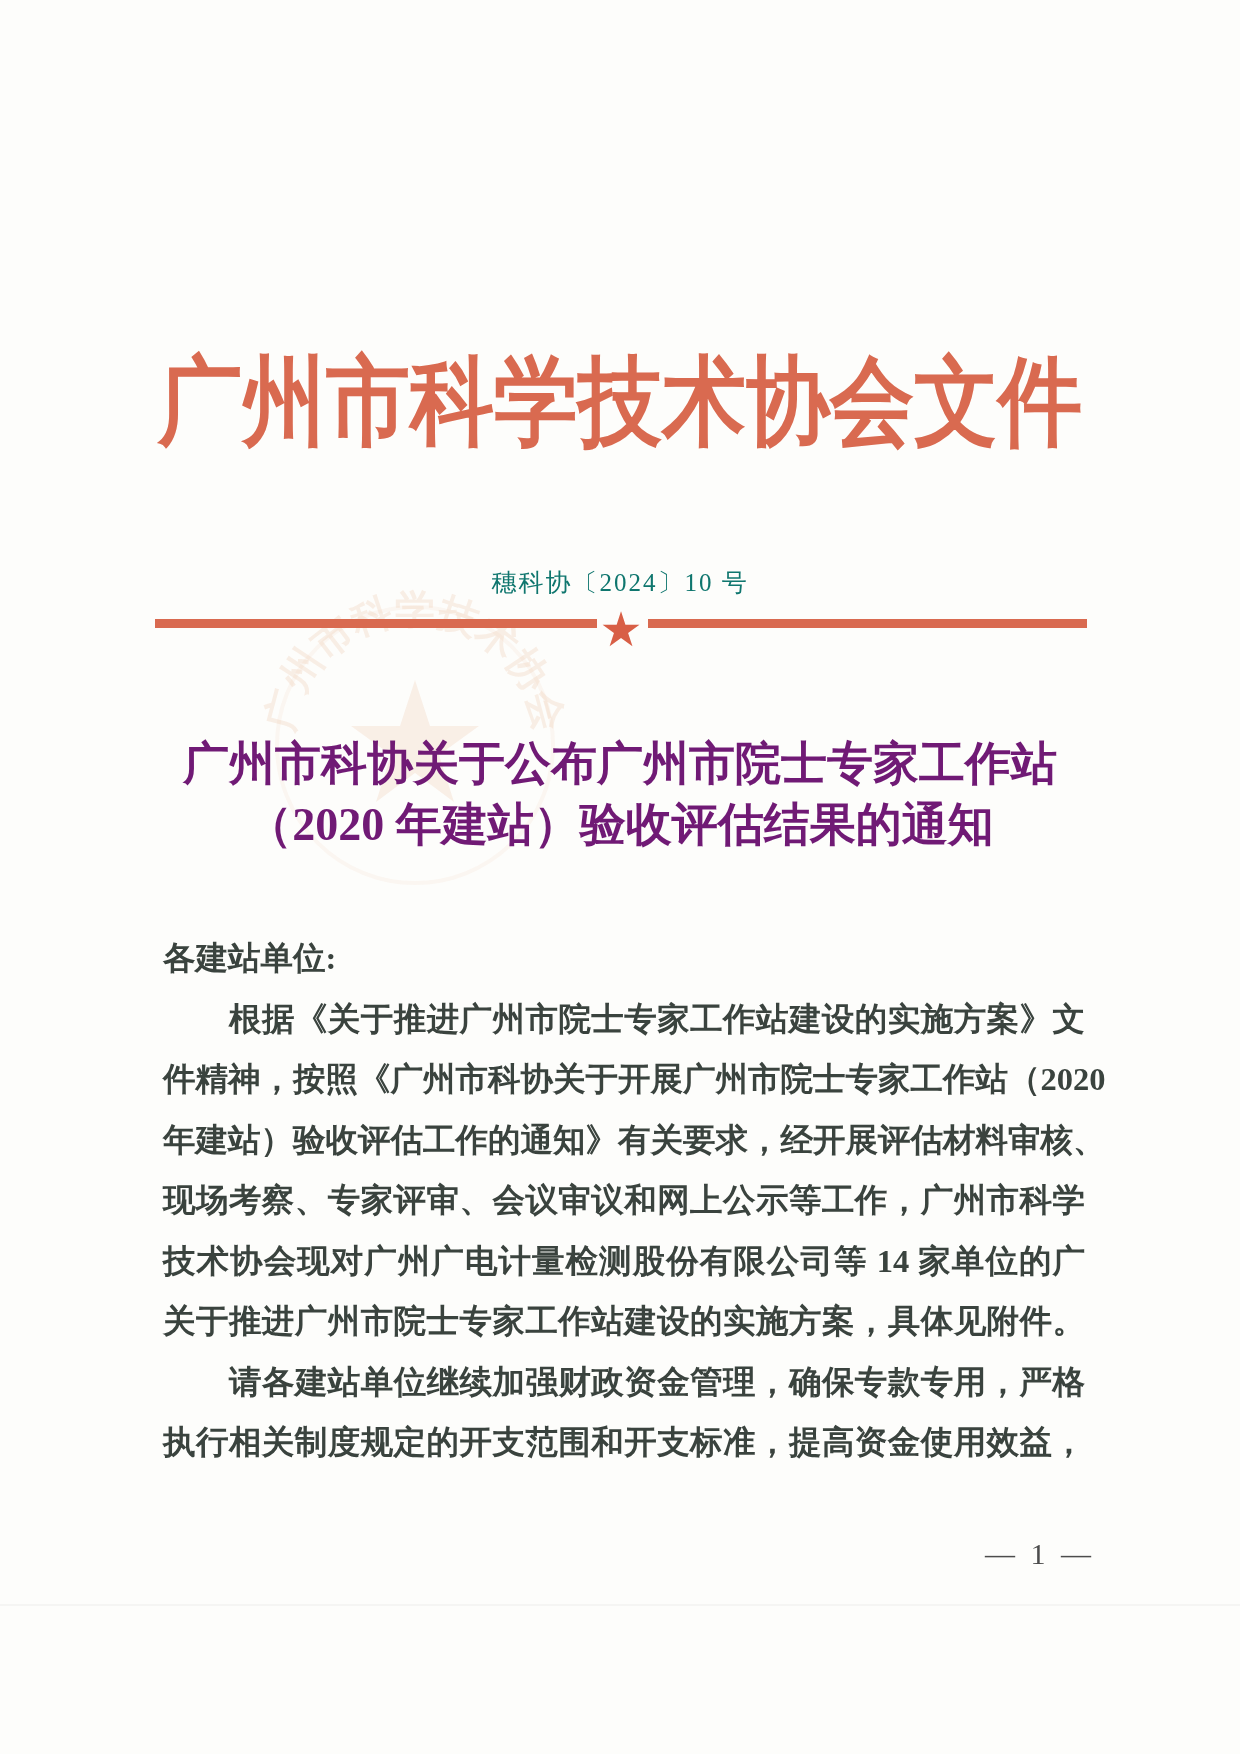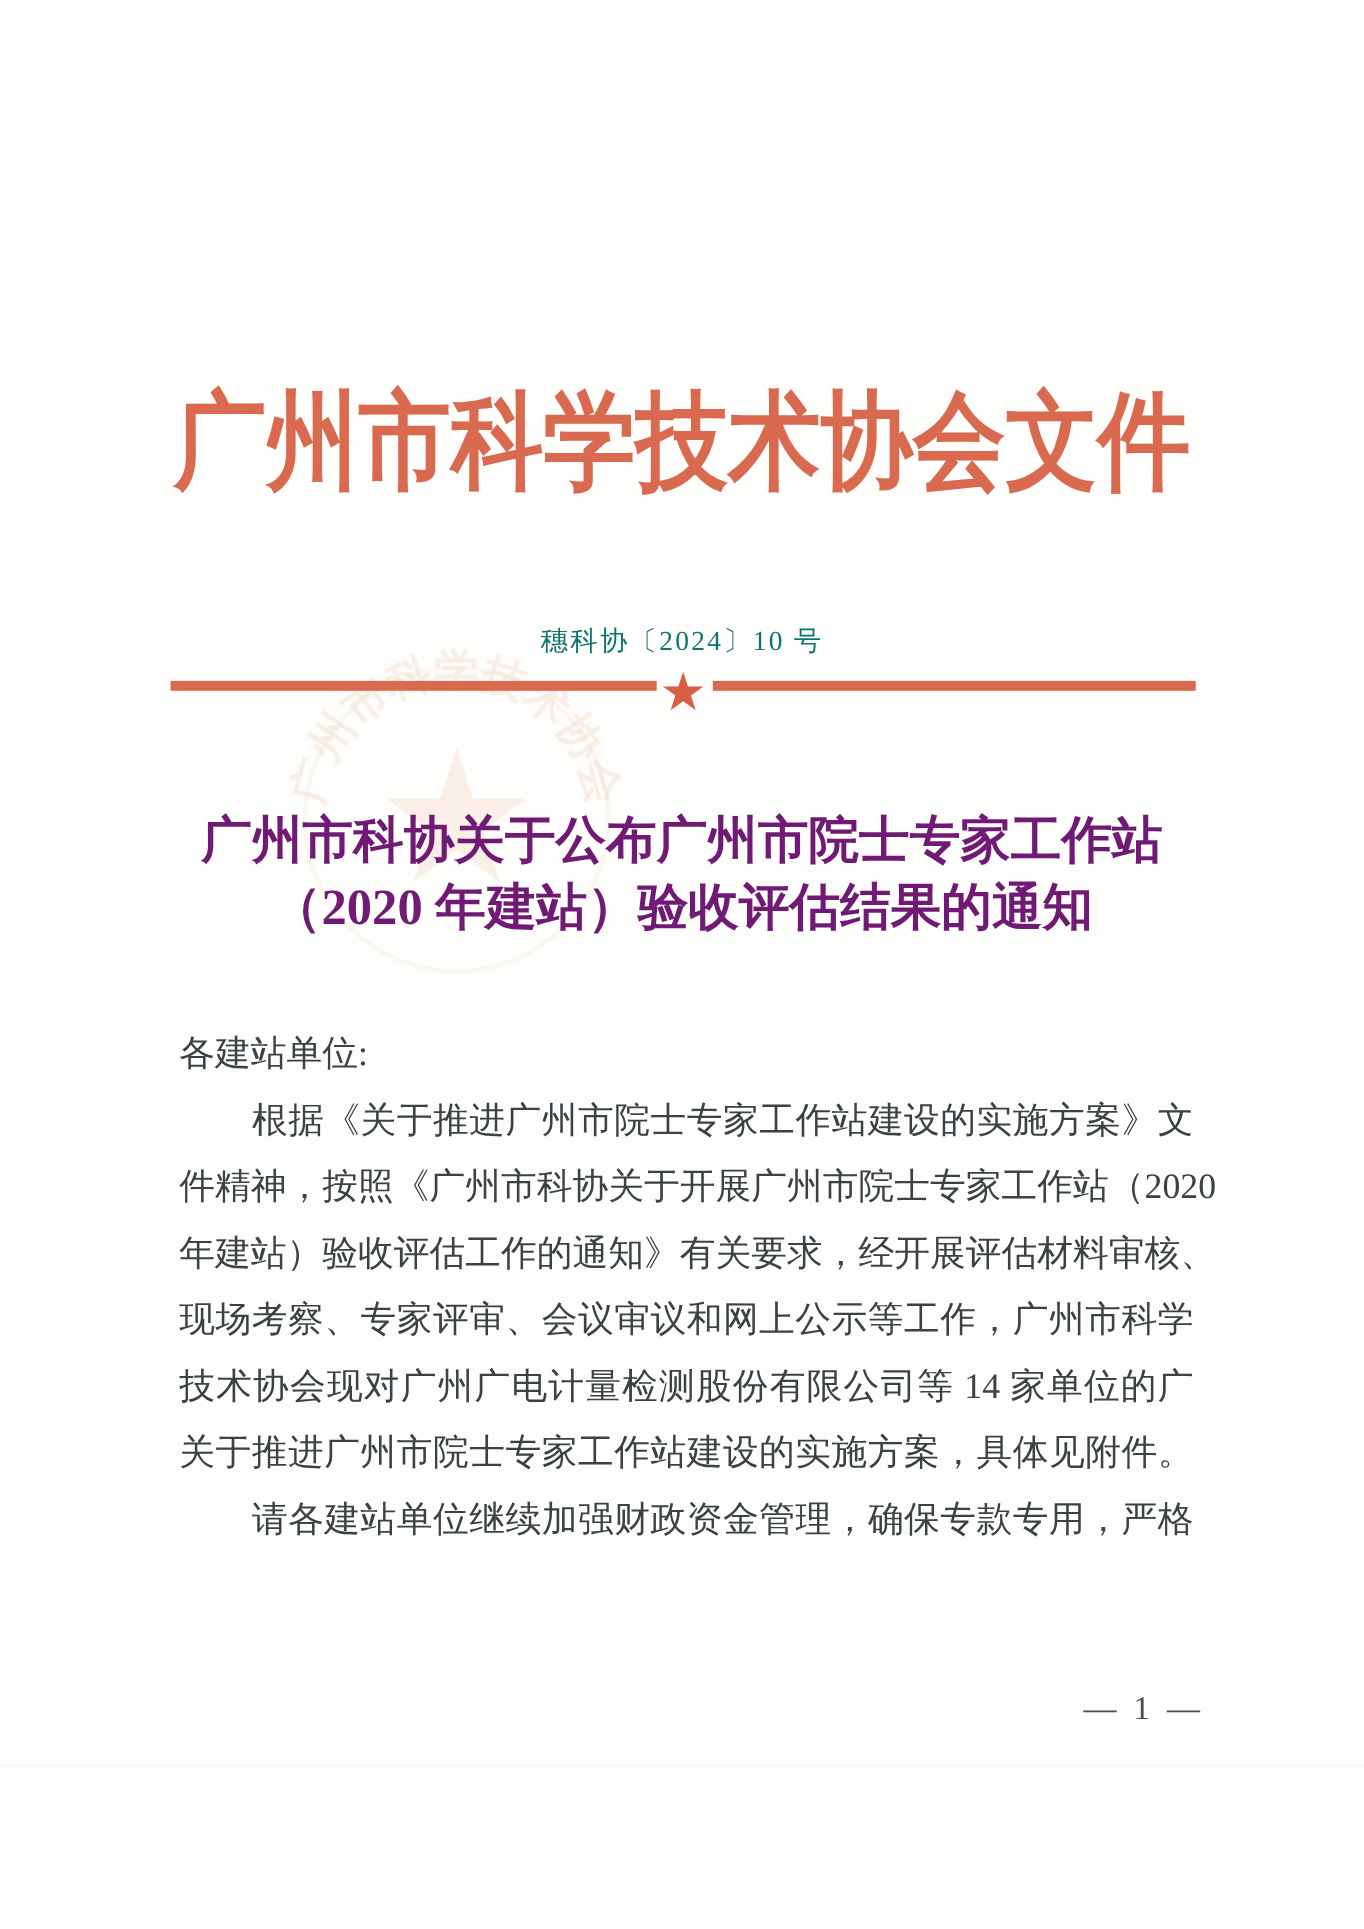--- a/index.html
+++ b/index.html
@@ -113,20 +113,21 @@
     top: 928px;
     width: 922px;
     font-size: 32.5px;
     line-height: 60.5px;
     color: #3a433e;
   }
   .body-line {
     white-space: nowrap;
     text-align: justify;
     text-align-last: justify;
+    font-weight: bold;
   }
   .body-line.salutation {
     text-align: left;
     text-align-last: left;
   }
   .body-line.indent {
     text-indent: 66px;
   }
 
   
@@ -183,19 +184,20 @@
 
   <div class="body-block">
     <div class="body-line salutation">各建站单位:</div>
     <div class="body-line indent">根据《关于推进广州市院士专家工作站建设的实施方案》文</div>
     <div class="body-line">件精神，按照《广州市科协关于开展广州市院士专家工作站（2020</div>
     <div class="body-line">年建站）验收评估工作的通知》有关要求，经开展评估材料审核、</div>
     <div class="body-line">现场考察、专家评审、会议审议和网上公示等工作，广州市科学</div>
     <div class="body-line">技术协会现对广州广电计量检测股份有限公司等 14 家单位的广</div>
     <div class="body-line">关于推进广州市院士专家工作站建设的实施方案，具体见附件。</div>
     <div class="body-line indent">请各建站单位继续加强财政资金管理，确保专款专用，严格</div>
+    <div class="body-line">执行相关制度规定的开支范围和开支标准，提高资金使用效益，</div>
   </div>
 
   <div class="page-number">— 1 —</div>
 
   <div class="scan-line"></div>
 
 </div>
 
 </body></html>

